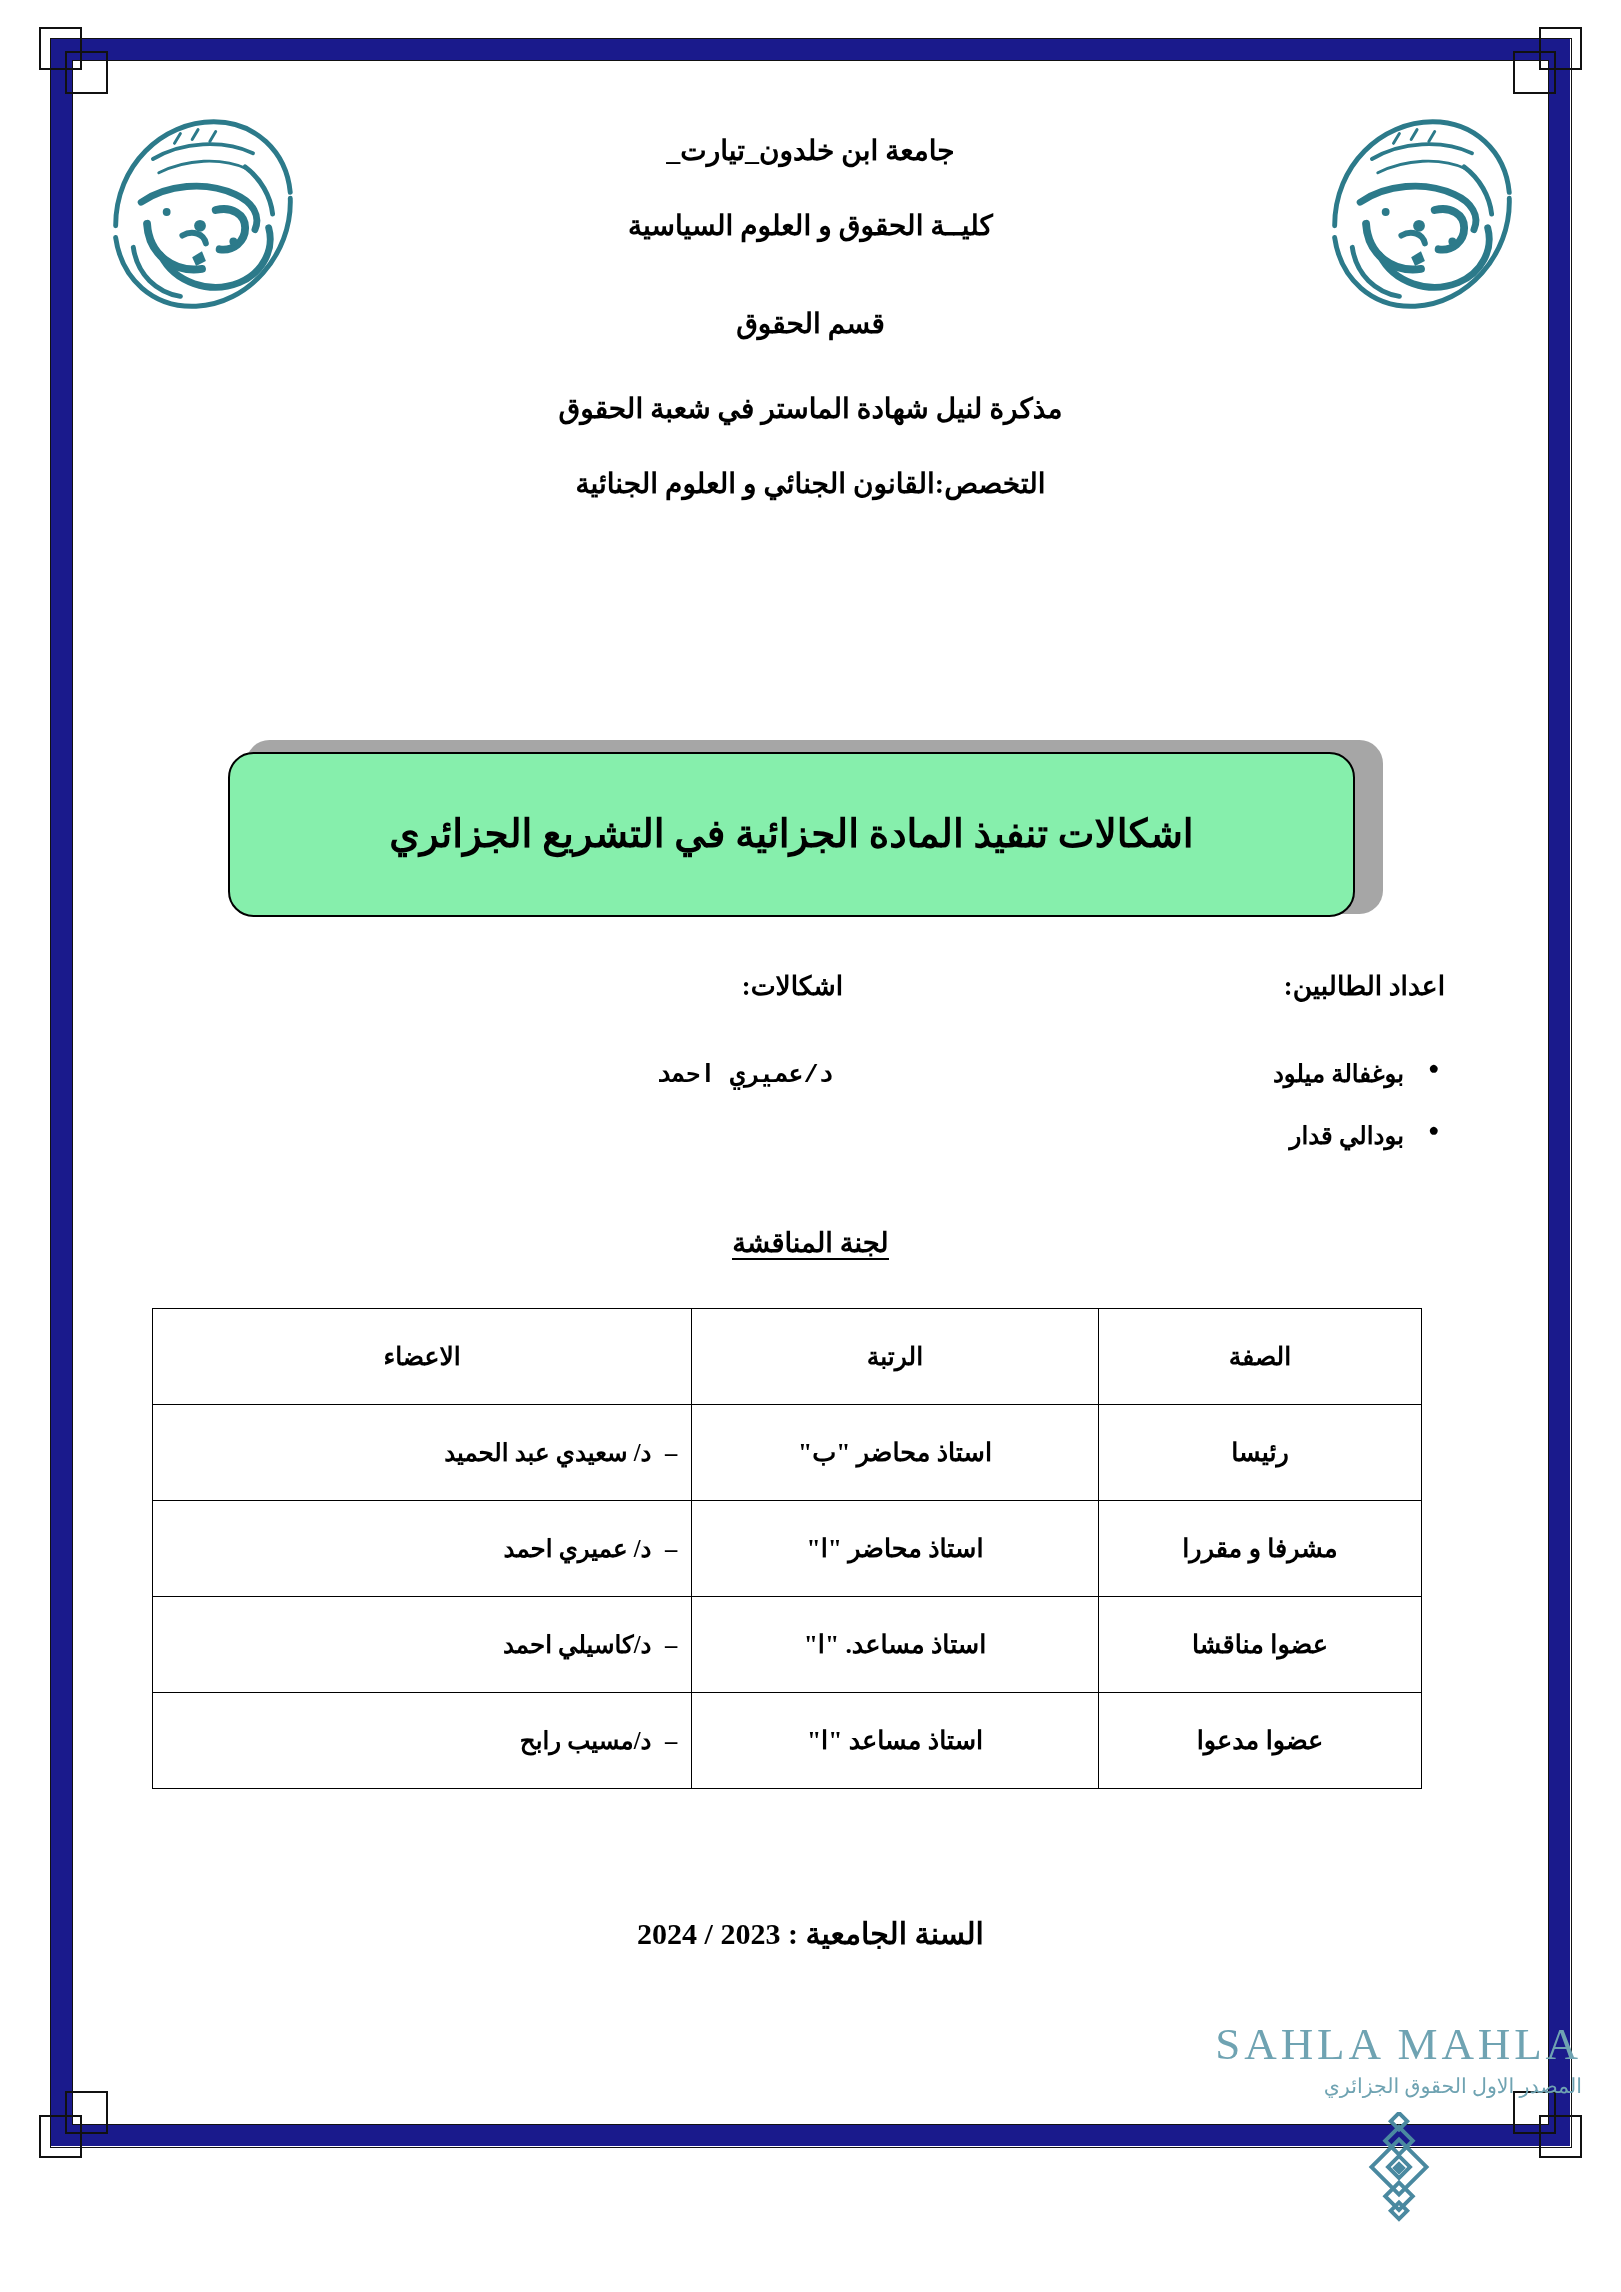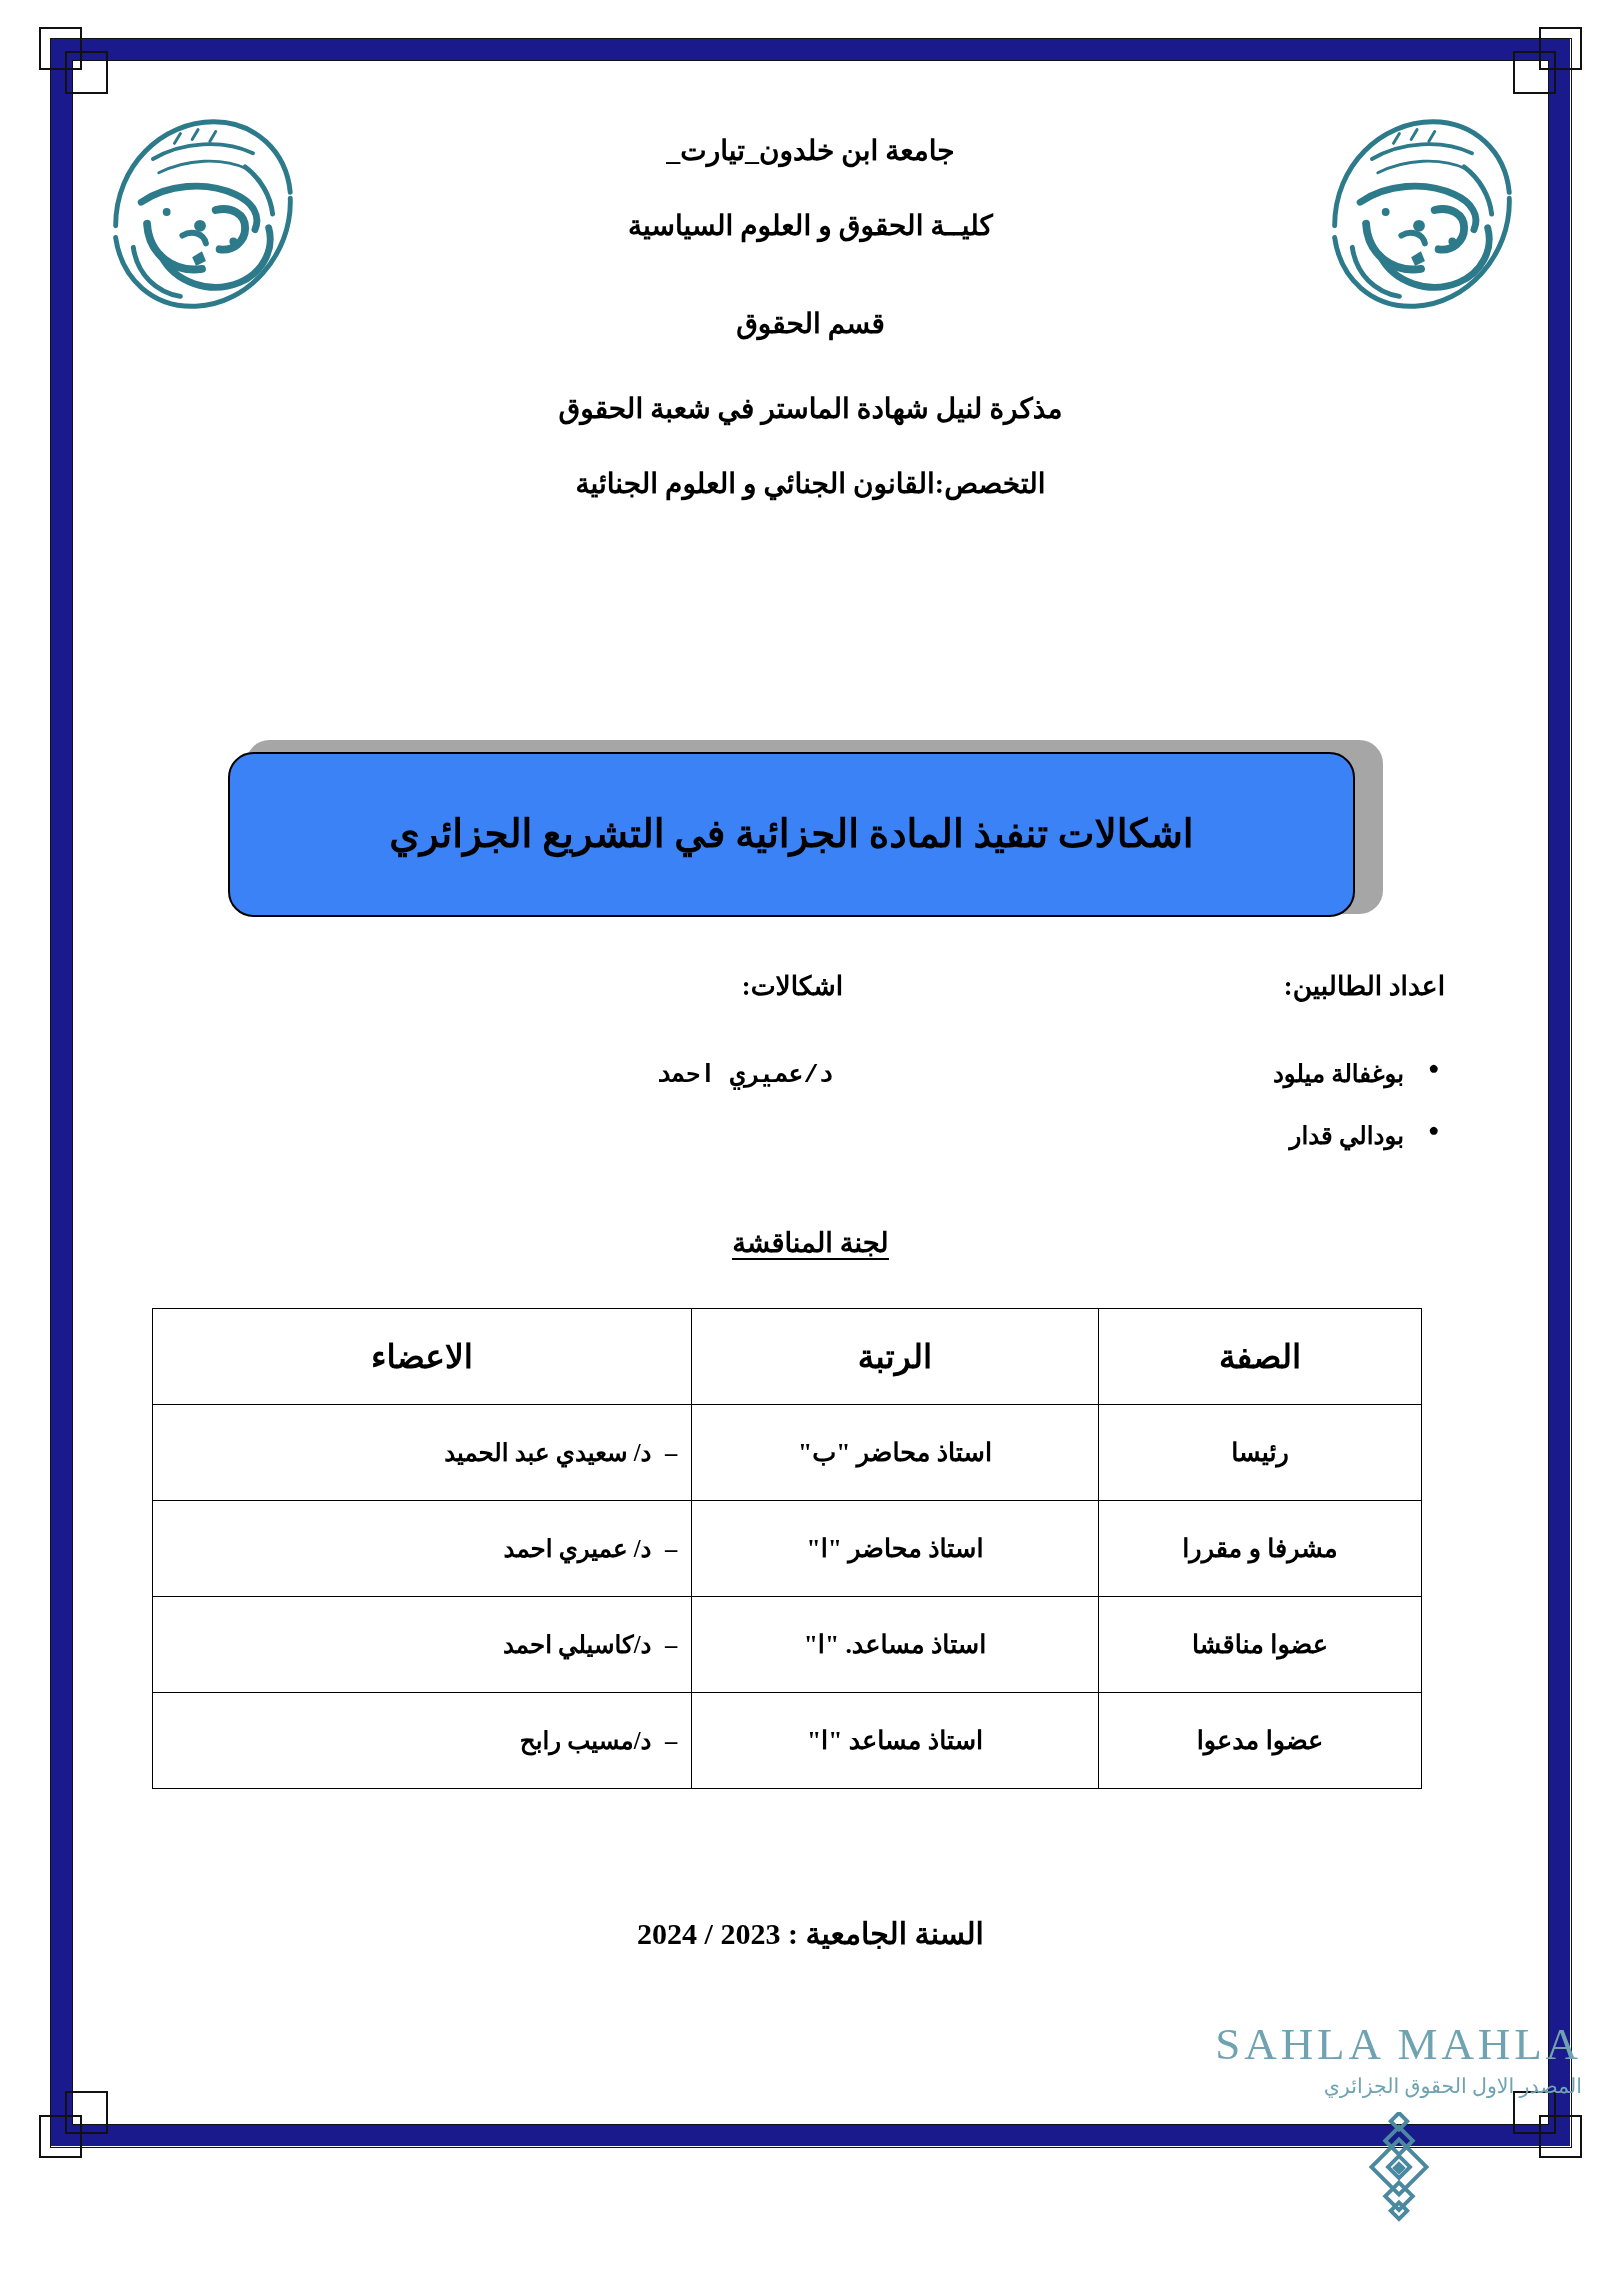--- a/index.html
+++ b/index.html
@@ -112,21 +112,21 @@
     border-radius: 23.5px;
   }
   .title-box {
     position: absolute;
     left: 0;
     top: 21.6px;
     width: 1127px;
     height: 165px;
     border: 2.5px solid #000;
     border-radius: 25.5px;
-    background: #3b82f6;
+    background: #86efac;
     display: flex;
     align-items: center;
     justify-content: center;
     box-sizing: border-box;
   }
   .title-text {
     font-size: 39px;
     font-weight: bold;
     color: #000;
     text-align: center;
@@ -212,21 +212,21 @@
     table-layout: fixed;
   }
   .committee-table td, .committee-table th {
     border: 1.8px solid #000;
     height: 96px;
     vertical-align: middle;
     padding: 3.9px 13.7px;
     box-sizing: border-box;
   }
   .committee-table th {
-    font-size: 33px;
+    font-size: 25px;
     font-weight: bold;
     text-align: center;
     color: #000;
   }
   .col-sifa   { width: 323px; }
   .col-rutba  { width: 407px; }
   .col-members{ width: 539px; }
 
   .cell-sifa {
     font-size: 25.5px;

